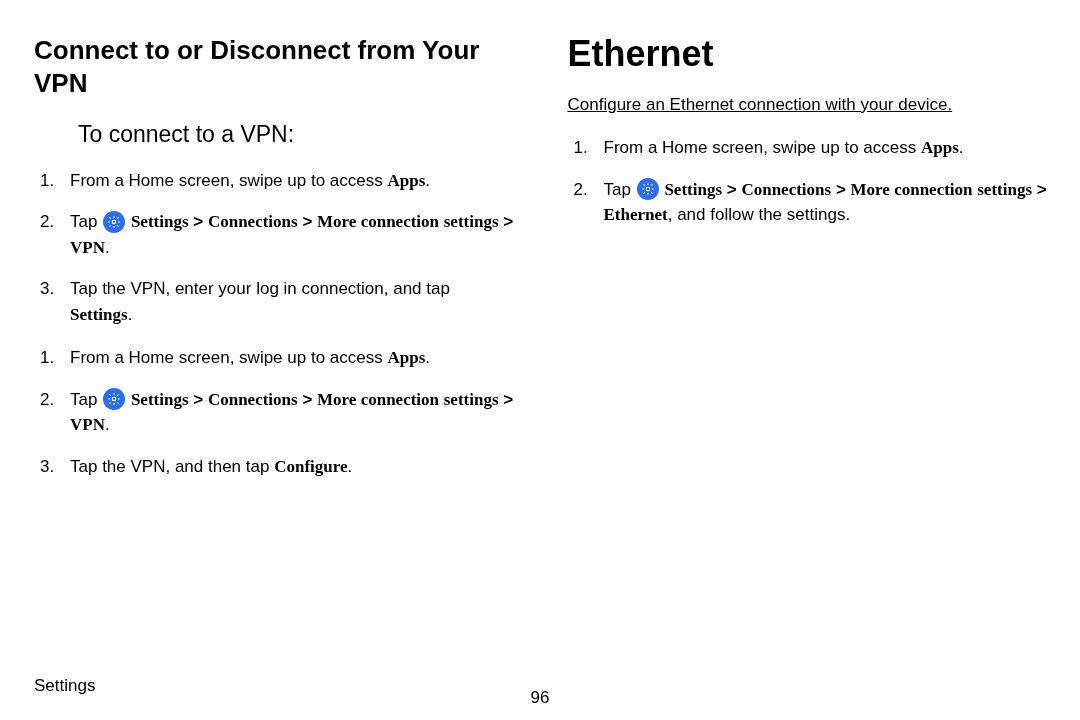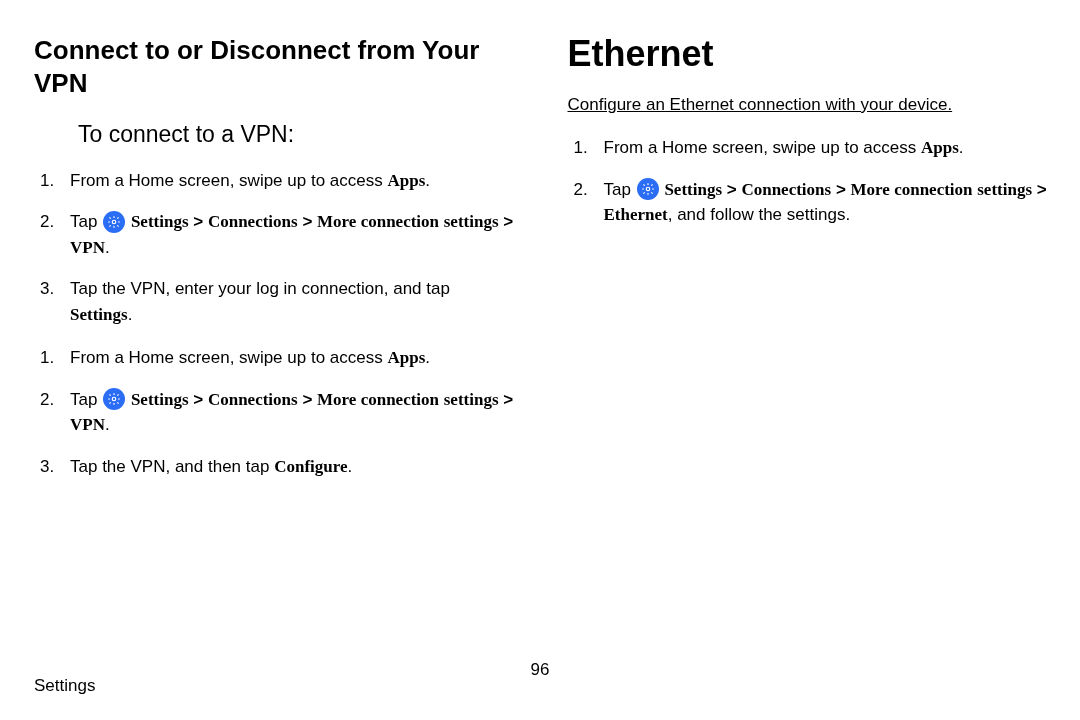--- a/index.html
+++ b/index.html
@@ -80,21 +80,21 @@
   .footer {
     position: absolute;
     left: 34px;
     bottom: 24px;
     font-size: 17px;
   }
   .pagenum {
     position: absolute;
     left: 50%;
     transform: translateX(-50%);
-    bottom: 40px;
+    bottom: 12px;
     font-size: 17px;
   }
 </style>
 </head>
 <body>
 
 <div class="columns">
   <div class="col">
     <h2 class="section-title">Connect to or Disconnect from Your VPN</h2>
     <p class="lead">To connect to a VPN:</p>

